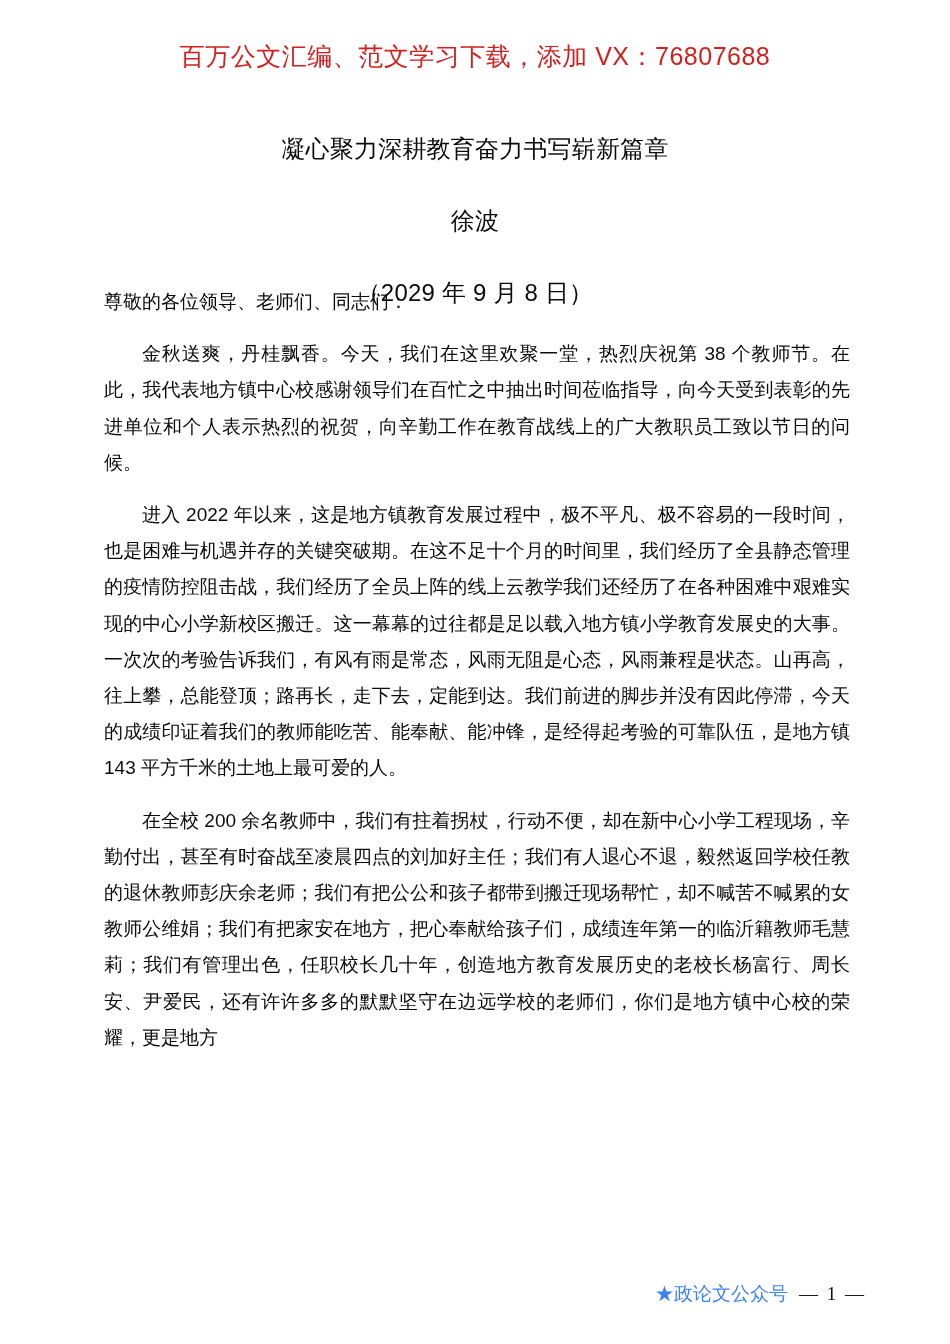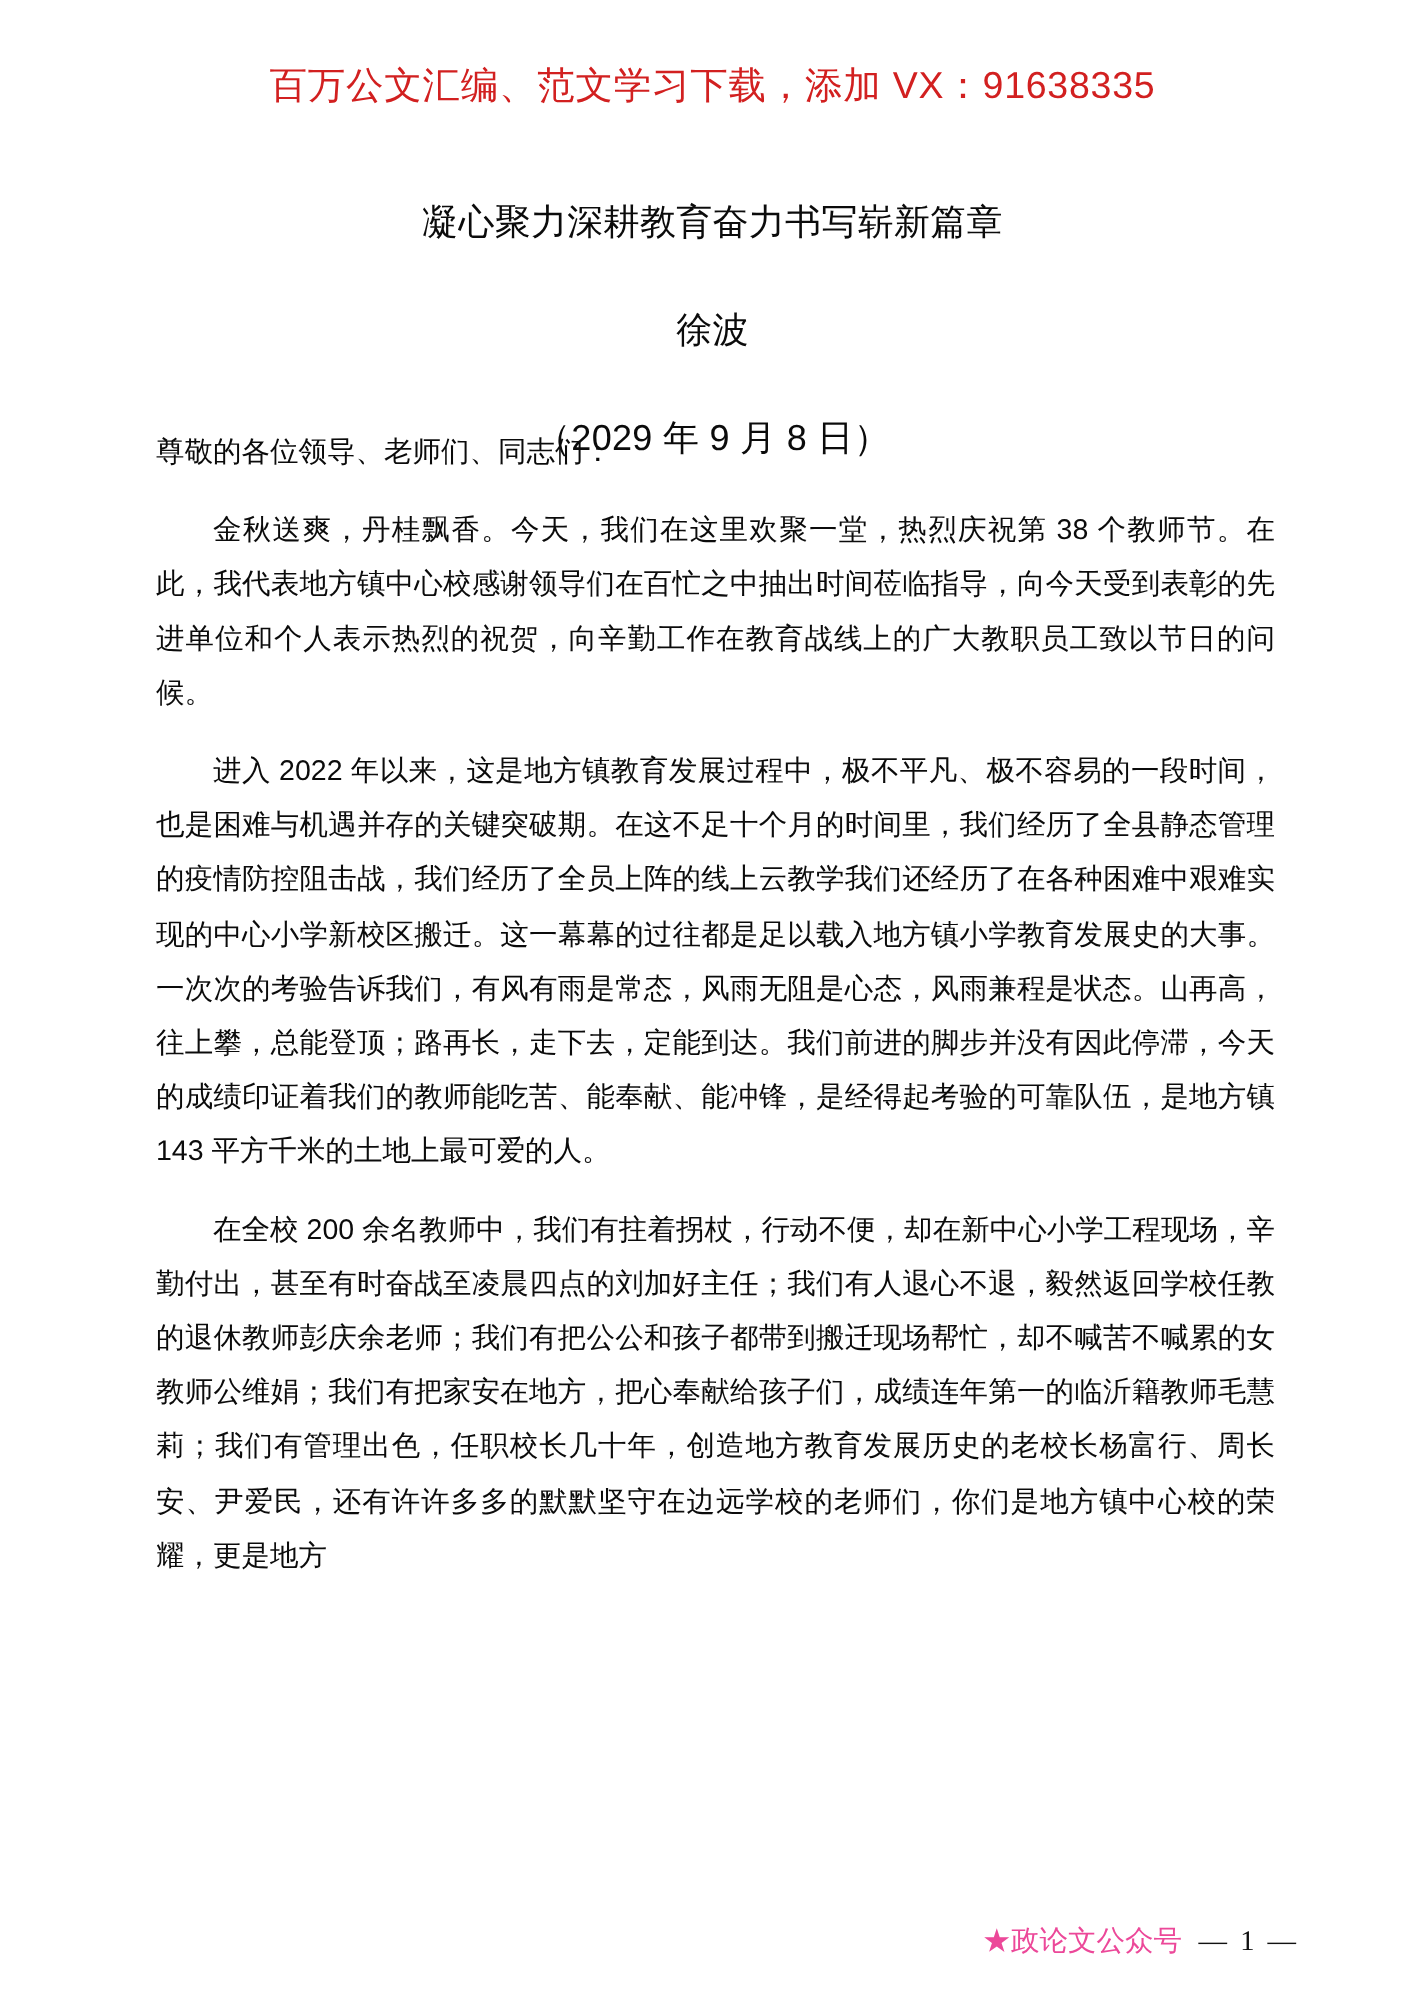--- a/index.html
+++ b/index.html
@@ -91,36 +91,36 @@
     position: absolute;
     right: 84px;
     top: 0;
     display: flex;
     align-items: baseline;
     gap: 11px;
     white-space: nowrap;
   }
   .footer-brand {
     font-size: 19px;
-    color: #ec4899;
+    color: #3b82f6;
     font-family: "Liberation Serif", "DejaVu Serif", serif;
   }
   .footer-pageno {
     font-size: 19px;
     color: #111111;
     font-family: "Liberation Serif", "DejaVu Serif", serif;
     letter-spacing: 2px;
   }
 </style>
 </head>
 <body>
 
 <div class="page">
 
-  <div class="promo-header">百万公文汇编、范文学习下载，添加 VX：91638335</div>
+  <div class="promo-header">百万公文汇编、范文学习下载，添加 VX：76807688</div>
 
   <div class="title-block">
     <div class="title-line main">凝心聚力深耕教育奋力书写崭新篇章</div>
     <div class="title-line author">徐波</div>
     <div class="title-line date">（2029 年 9 月 8 日）</div>
   </div>
 
   <div class="body-area">
     <p class="para">尊敬的各位领导、老师们、同志们：</p>
     <p class="para indent">金秋送爽，丹桂飘香。今天，我们在这里欢聚一堂，热烈庆祝第 38 个教师节。在此，我代表地方镇中心校感谢领导们在百忙之中抽出时间莅临指导，向今天受到表彰的先进单位和个人表示热烈的祝贺，向辛勤工作在教育战线上的广大教职员工致以节日的问候。</p>

